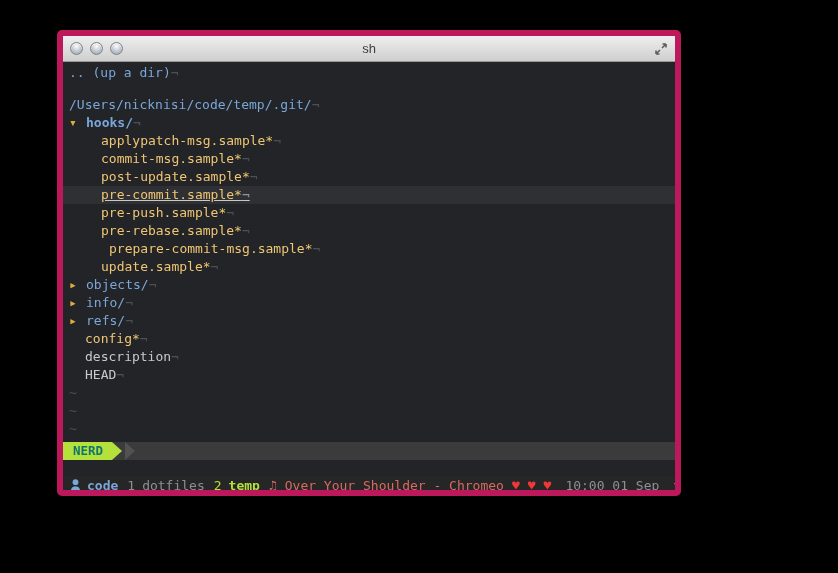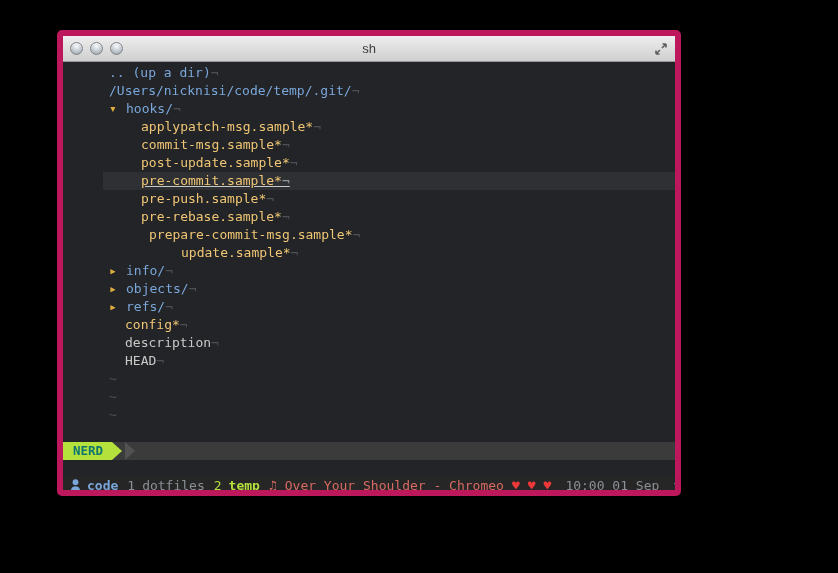--- a/index.html
+++ b/index.html
@@ -58,21 +58,21 @@
   }
   .fullscreen-btn { position:absolute; right:6px; top:5px; width:16px; height:16px; }
   .fullscreen-btn svg { display:block; }
 
   .terminal {
     flex:1; background:var(--term_bg);
     display:flex; flex-direction:column;
     font-size:13px; line-height:18px; color:var(--white_fg);
     position:relative;
   }
-  .tree { padding-top:2px; flex:0 0 380px;padding-left:40px; }
+  .tree { padding-top:2px; flex:0 0 380px; }
   .t-line { height:18px; padding-left:6px; white-space:pre; }
   .t-line.current { background: var(--cursorline); }
   .t-arrow { color:var(--arrow_yellow); display:inline-block; width:17px; }
   .c-blue { color:var(--blue); }
   .c-yellow { color:var(--yellow); }
   .c-white { color:var(--white_fg); }
   .lb { color:var(--muted); }
   .current .lb { color:var(--muted_bright); }
   .tilde { color:var(--muted); }
 
@@ -128,32 +128,32 @@
       <svg width="16" height="16" viewBox="0 0 16 16">
         <path d="M9 7 L13 3 M13 3 L13 6.5 M13 3 L9.5 3" stroke="#5e5e5e" stroke-width="1.6" fill="none"></path>
         <path d="M7 9 L3 13 M3 13 L3 9.5 M3 13 L6.5 13" stroke="#5e5e5e" stroke-width="1.6" fill="none"></path>
       </svg>
     </div>
   </div>
 
   <div class="terminal">
     <div class="tree">
         <div class="t-line" style="padding-left: 6px;"><span class="c-blue">.. (up a dir)</span><span class="lb">¬</span></div>
-        <div class="t-line" style="padding-left: 6px;"><span class="c-blue">/Users/nicknisi/code/temp/.git/</span><span class="lb">¬</span></div>
-        <div class="t-line" style="padding-left: 6px;"><span class="t-arrow">▾</span><span class="c-blue">hooks/</span><span class="lb">¬</span></div>
+        <div class="t-line" style="padding-left: 6px; margin-top: 14px;"><span class="c-blue">/Users/nicknisi/code/temp/.git/</span><span class="lb">¬</span></div>
+        <div class="t-line" style="padding-left: 6px; font-weight: bold;"><span class="t-arrow">▾</span><span class="c-blue">hooks/</span><span class="lb">¬</span></div>
         <div class="t-line" style="padding-left: 38px;"><span class="c-yellow">applypatch-msg.sample*</span><span class="lb">¬</span></div>
         <div class="t-line" style="padding-left: 38px;"><span class="c-yellow">commit-msg.sample*</span><span class="lb">¬</span></div>
         <div class="t-line" style="padding-left: 38px;"><span class="c-yellow">post-update.sample*</span><span class="lb">¬</span></div>
         <div class="t-line current" style="padding-left: 38px; text-decoration: underline;"><span class="c-yellow">pre-commit.sample*</span><span class="lb">¬</span></div>
         <div class="t-line" style="padding-left: 38px;"><span class="c-yellow">pre-push.sample*</span><span class="lb">¬</span></div>
         <div class="t-line" style="padding-left: 38px;"><span class="c-yellow">pre-rebase.sample*</span><span class="lb">¬</span></div>
         <div class="t-line" style="padding-left: 38px; margin-left: 8px;"><span class="c-yellow">prepare-commit-msg.sample*</span><span class="lb">¬</span></div>
-        <div class="t-line" style="padding-left: 38px; margin-left: 40px;"><span class="c-yellow">update.sample*</span><span class="lb">¬</span></div>
+        <div class="t-line" style="padding-left: 38px;"><span class="c-yellow">update.sample*</span><span class="lb">¬</span></div>
+        <div class="t-line" style="padding-left: 6px;"><span class="t-arrow">▸</span><span class="c-blue">objects/</span><span class="lb">¬</span></div>
         <div class="t-line" style="padding-left: 6px;"><span class="t-arrow">▸</span><span class="c-blue">info/</span><span class="lb">¬</span></div>
-        <div class="t-line" style="padding-left: 6px;"><span class="t-arrow">▸</span><span class="c-blue">objects/</span><span class="lb">¬</span></div>
         <div class="t-line" style="padding-left: 6px;"><span class="t-arrow">▸</span><span class="c-blue">refs/</span><span class="lb">¬</span></div>
         <div class="t-line" style="padding-left: 22px;"><span class="c-yellow">config*</span><span class="lb">¬</span></div>
         <div class="t-line" style="padding-left: 22px;"><span class="c-white">description</span><span class="lb">¬</span></div>
         <div class="t-line" style="padding-left: 22px;"><span class="c-white">HEAD</span><span class="lb">¬</span></div>
         <div class="t-line"><span class="tilde">~</span></div>
         <div class="t-line"><span class="tilde">~</span></div>
         <div class="t-line"><span class="tilde">~</span></div>
       </div>
 
     <div class="statusline">

